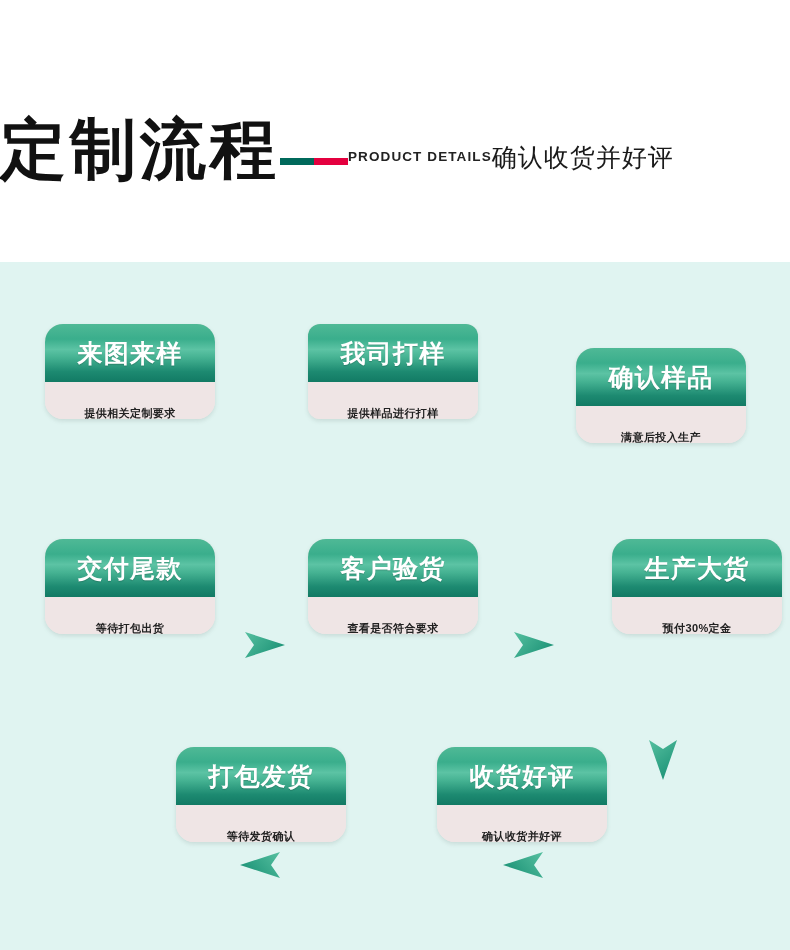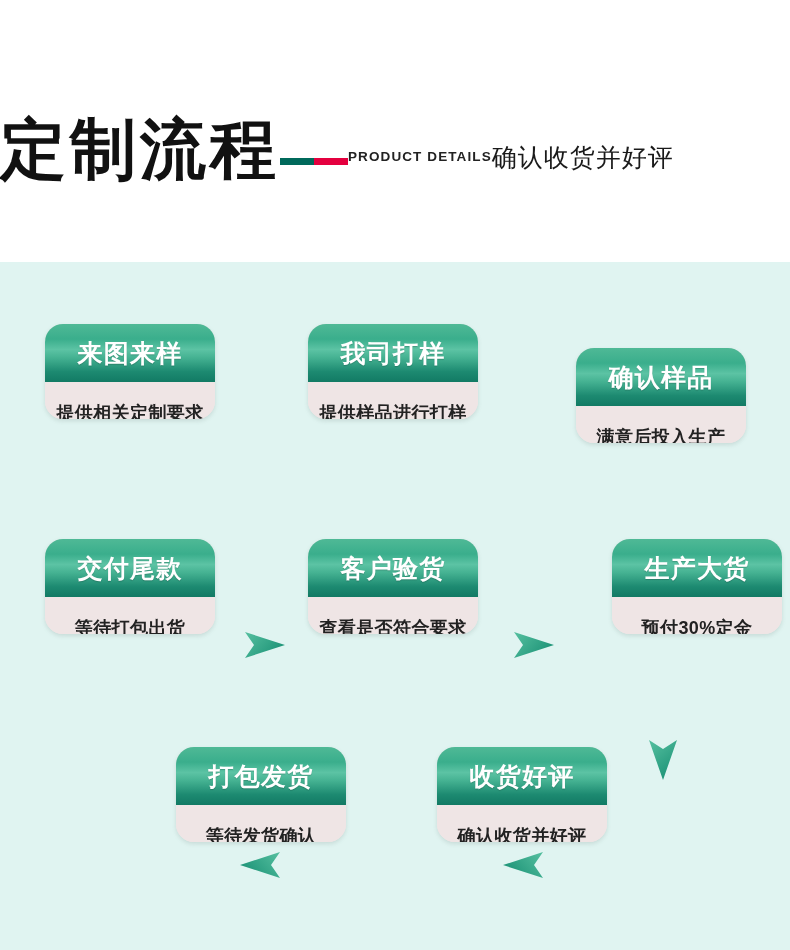--- a/index.html
+++ b/index.html
@@ -99,28 +99,28 @@
   }
   .card-body {
     height: 62px;
     width: 100%;
     box-sizing: border-box;
     display: flex;
     align-items: center;
     justify-content: center;
     background: #efe5e5;
     color: #222222;
-    font-size: 18px;
+    font-size: 11px;
     font-weight: 700;
     letter-spacing: 0.4px;
   }
 
   
   .c1 { left: 45px;  top: 62px; }
-  .c2 { left: 308px; top: 62px; }
+  .c2 { left: 308px; top: 62px; border-radius: 12px; }
   .c3 { left: 576px; top: 62px; margin-top: 24px; }
   .c4 { left: 45px;  top: 277px; }
   .c5 { left: 308px; top: 277px; }
   .c6 { left: 576px; top: 277px; margin-left: 36px; }
   .c7 { left: 176px; top: 485px; }
   .c8 { left: 437px; top: 485px; }
 
   
   .arrow {
     position: absolute;

